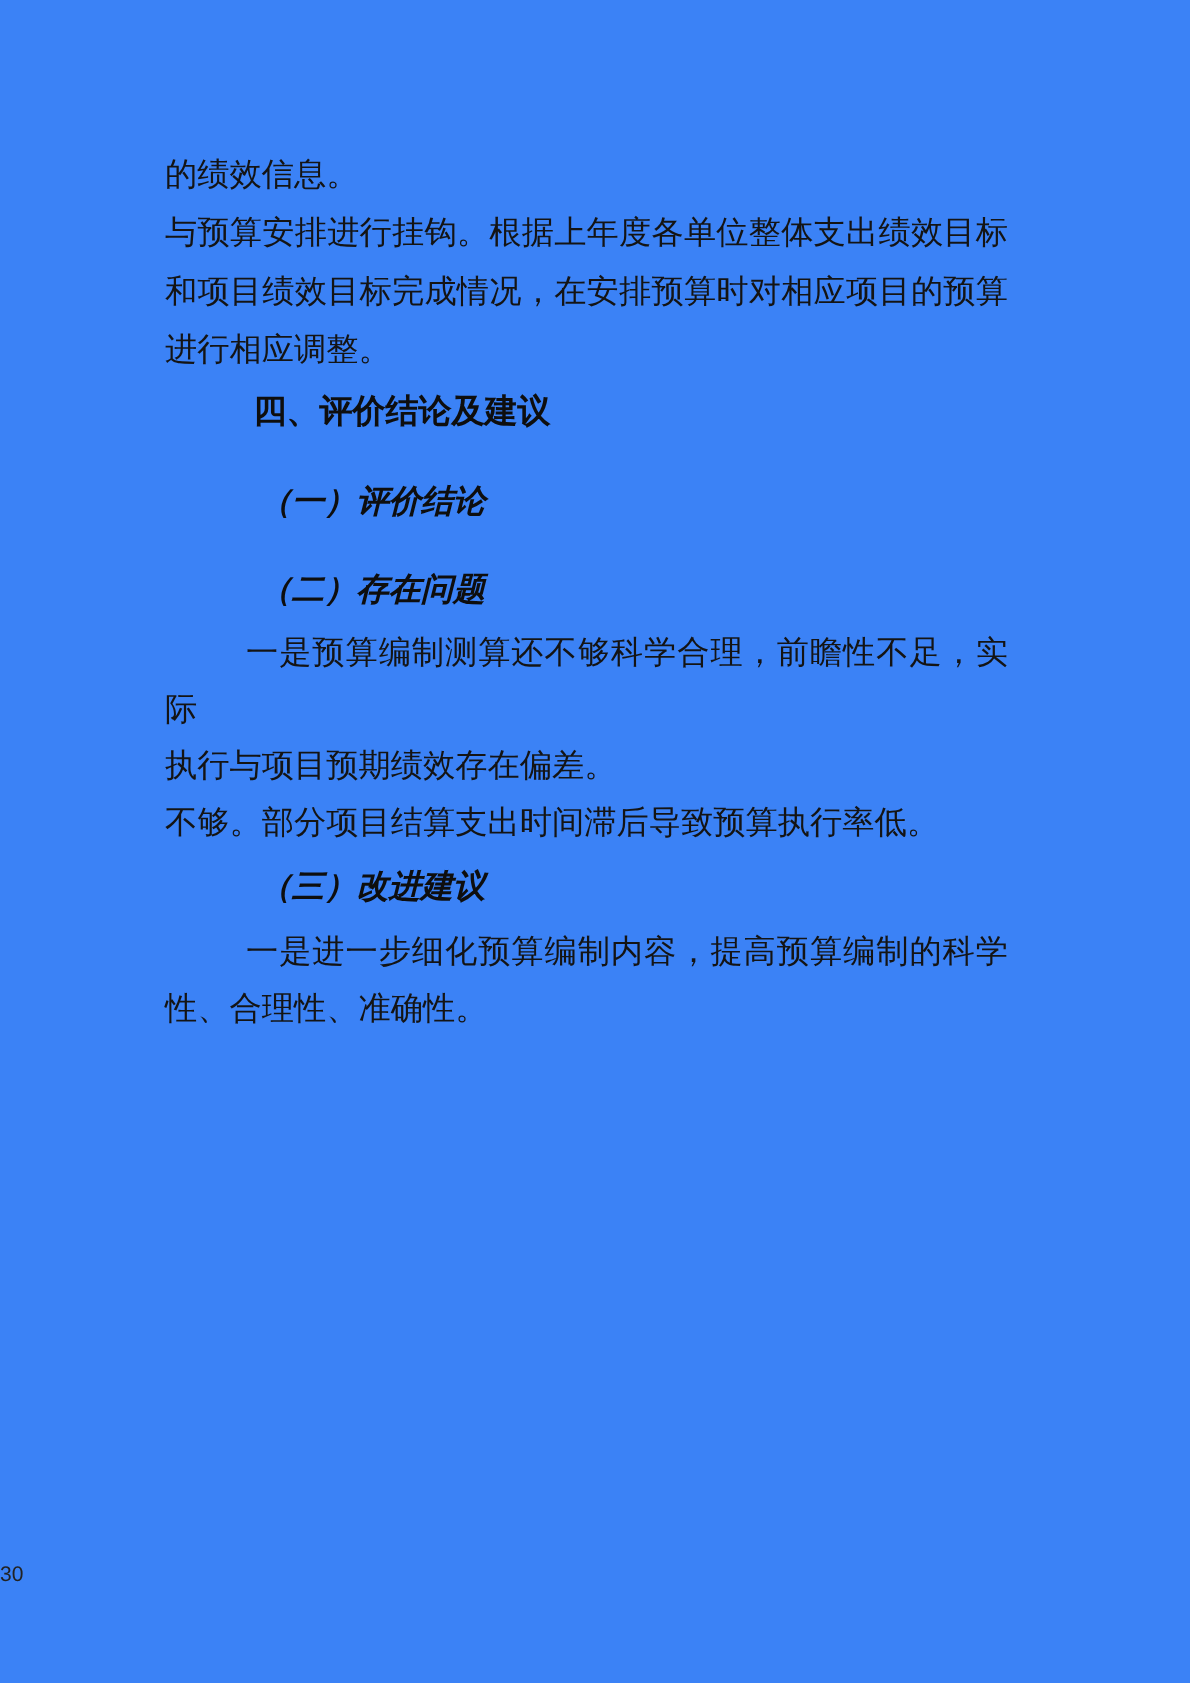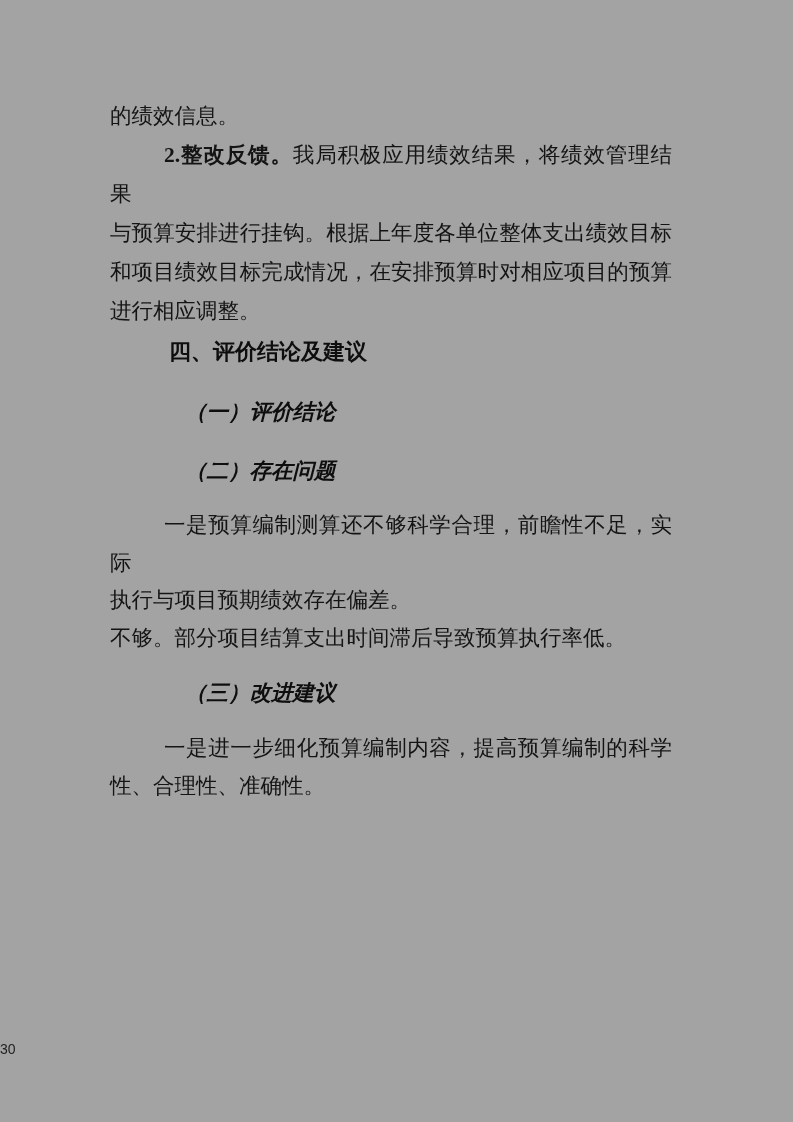--- a/index.html
+++ b/index.html
@@ -4,21 +4,21 @@
 <style>
   html, body {
     margin: 0;
     padding: 0;
     background: #ffffff;
   }
   .page {
     position: relative;
     width: 793px;
     height: 1122px;
-    background: #a3a3a3;
+    background: #3b82f6;
     overflow: hidden;
     font-family: "Liberation Serif", "DejaVu Serif", serif;
     color: #141414;
   }
   .column {
     position: absolute;
     left: 110px;
     top: 97px;
     width: 562px;
     font-size: 21.5px;
@@ -36,21 +36,21 @@
   .h-main {
     margin: 1px 0 0 0;
     padding-left: 59px;
     font-family: Liberation Serif, serif;
     font-weight: bold;
     font-size: 22px;
     line-height: 40px;
     color: #0e0e0e;
   }
   .h-sub {
-    margin: 16px;
+    margin: 4px;
     padding-left: 59px;
     font-family: "Liberation Serif", "DejaVu Serif", serif;
     font-weight: bold;
     font-style: italic;
     font-size: 21.5px;
     line-height: 40px;
     color: #0e0e0e;
   }
   .sub1 { margin-top: 20px; }
   .p2 { margin-top: 22px; }
@@ -76,21 +76,20 @@
 <body>
 
 <div class="page">
   <div class="column">
 
     <div class="para">
       <div class="line last">的绩效信息。</div>
     </div>
 
     <div class="para">
-      <div class="line full indent"><span class="bold">2.整改反馈。</span><span>我局积极应用绩效结果，将绩效管理结果</span></div>
       <div class="line full">与预算安排进行挂钩。根据上年度各单位整体支出绩效目标</div>
       <div class="line full">和项目绩效目标完成情况，在安排预算时对相应项目的预算</div>
       <div class="line last">进行相应调整。</div>
     </div>
 
     <h2 class="h-main">四、评价结论及建议</h2>
 
     <h3 class="h-sub sub1">（一）评价结论</h3>
 
 

